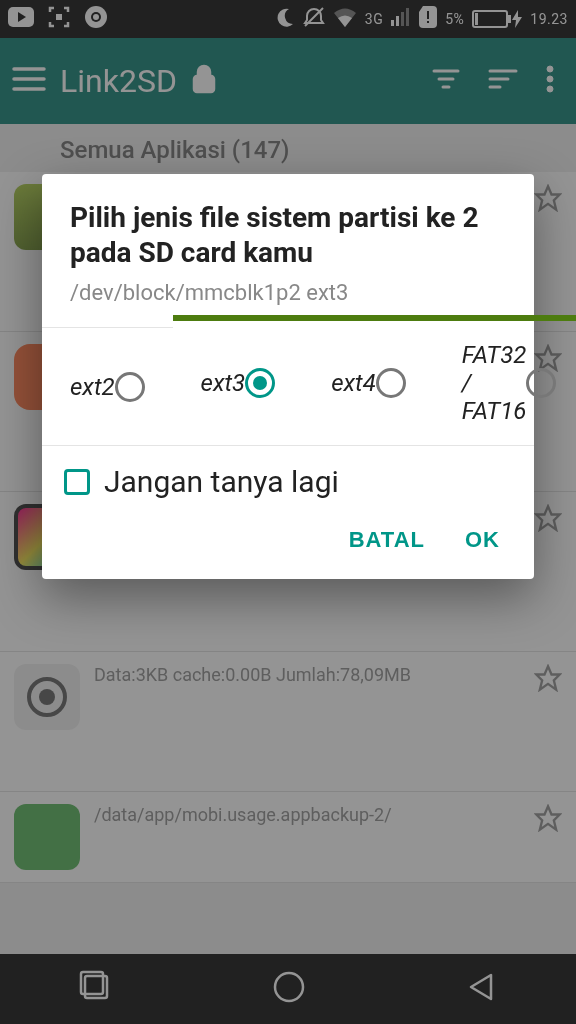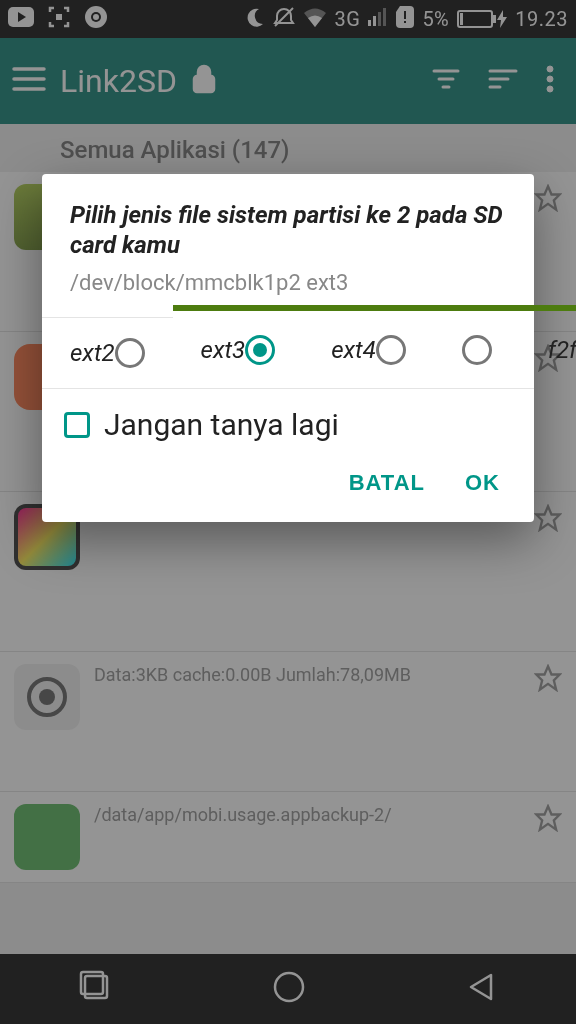--- a/index.html
+++ b/index.html
@@ -3,21 +3,21 @@
 <meta charset="utf-8">
 <style>
   * { box-sizing: border-box; margin: 0; padding: 0; }
   html, body { width: 576px; height: 1024px; overflow: hidden; font-family: Roboto, Arial, sans-serif; background: #000; }
   .screen { width: 576px; height: 1024px; position: relative; background: #eeeeee; display: flex; flex-direction: column; }
 
   
   .status-bar { height: 38px; background: #000; color: #fff; display: flex; align-items: center; justify-content: space-between; padding: 0 8px; font-size: 18px; }
   .status-left { display: flex; align-items: center; gap: 14px; }
   .status-right { display: flex; align-items: center; gap: 8px; }
-  .status-right .txt { font-size: 20px; font-weight: 400; letter-spacing: .5px; }
+  .status-right .txt { font-size: 14px; font-weight: 400; letter-spacing: .5px; }
   .batt { display:inline-flex; align-items:center; }
 
   
   .appbar { height: 86px; background: #00796B; color: #fff; display: flex; align-items: center; padding: 0 12px; }
   .appbar .left { display:flex; align-items:center; gap:14px; flex:1; }
   .appbar .title { font-size: 32px; font-weight: 400; }
   .appbar .actions { display:flex; align-items:center; gap:28px; margin-right:10px; }
   .appbar .actions svg, .appbar .left svg { fill:#fff; stroke:#fff; }
 
   
@@ -35,21 +35,21 @@
   
   .navbar { height:70px; background:#000; display:flex; align-items:center; justify-content:space-around; }
   .navbar svg { stroke:#fff; fill:none; }
 
   
   .scrim { position:absolute; inset:0; background:rgba(60,60,60,.55); z-index:10; }
 
   
   .dialog { position:absolute; left:42px; right:42px; top:174px; background:#fff; border-radius:4px; box-shadow:0 18px 50px rgba(0,0,0,.4); z-index:20; display:flex; flex-direction:column; }
   .dialog-header { padding:26px 28px 10px 28px; }
-  .dialog-title { font-size:24px; font-weight:700; color:#222; line-height:1.25;font-style:italic; }
+  .dialog-title { font-size:28px; font-weight:700; color:#222; line-height:1.25; }
   .dialog-sub  { font-size:22px; color:#888; margin-top:10px; }
   .options { display:flex; flex-direction:row;font-style:italic; }
   .opt { display:flex; align-items:center; justify-content:space-between; padding:20px 28px; border-top:6px solid #4d7c0f; font-size:24px; color:#222; }
   .opt:first-child { border-top:1px solid #e4e4e4; margin-top:12px; }
   .radio { width:30px; height:30px; border:3px solid #777; border-radius:50%; flex-shrink:0; position:relative; }
   .radio.selected { border-color:#009688; }
   .radio.selected::after { content:""; position:absolute; inset:5px; border-radius:50%; background:#009688; }
 
   .checkbox-row { display:flex; align-items:center; gap:14px; padding:18px 22px 6px 22px; font-size:30px; color:#222; border-top:1px solid #e4e4e4; }
   .checkbox { width:26px; height:26px; border:3px solid #009688; border-radius:4px; }
@@ -260,20 +260,21 @@
       </div>
       <div class="opt">
         <span>ext3</span>
         <span class="radio selected"></span>
       </div>
       <div class="opt">
         <span>ext4</span>
         <span class="radio"></span>
       </div>
       <div class="opt">
+        <span>FAT32 / FAT16</span>
         <span class="radio"></span>
       </div>
       <div class="opt">
         <span>f2fs</span>
         <span class="radio"></span>
       </div>
     </div>
     <div class="checkbox-row">
       <span class="checkbox"></span>
       <span>Jangan tanya lagi</span>

